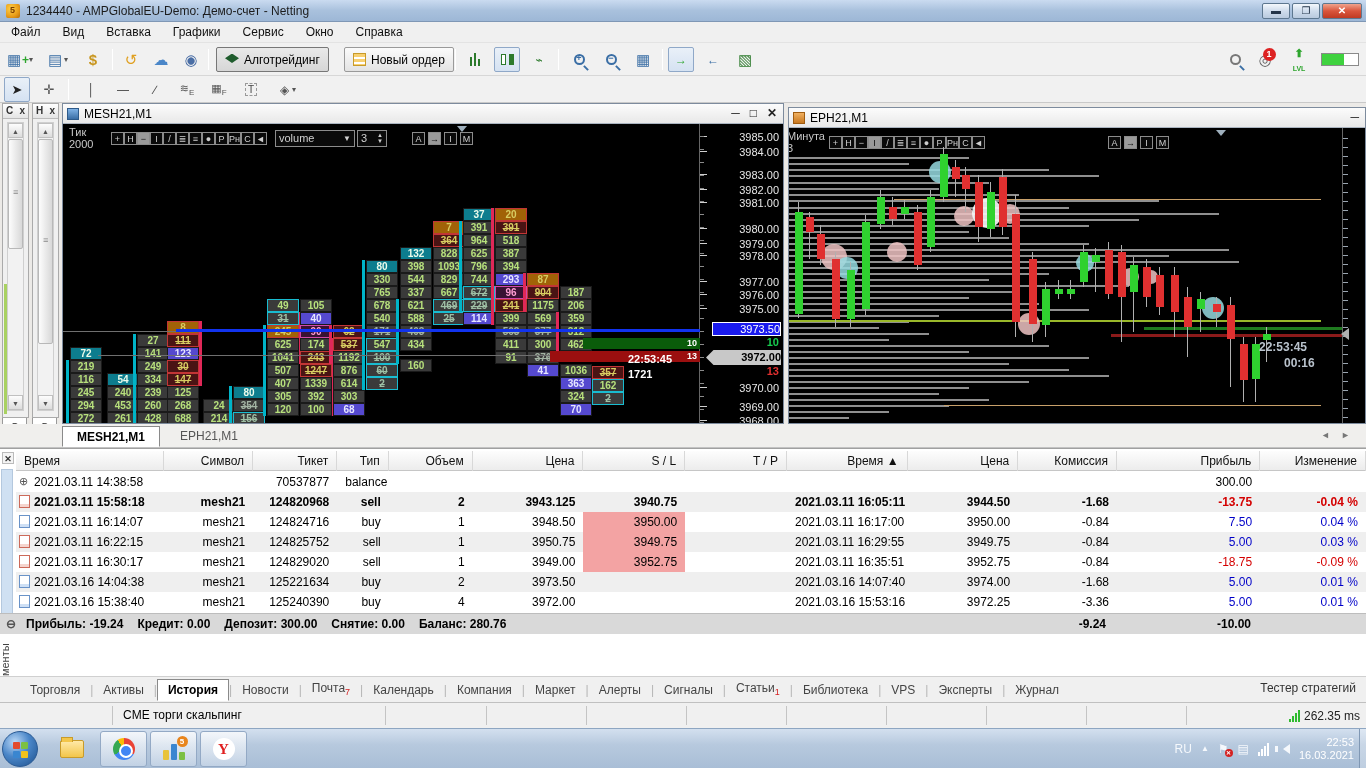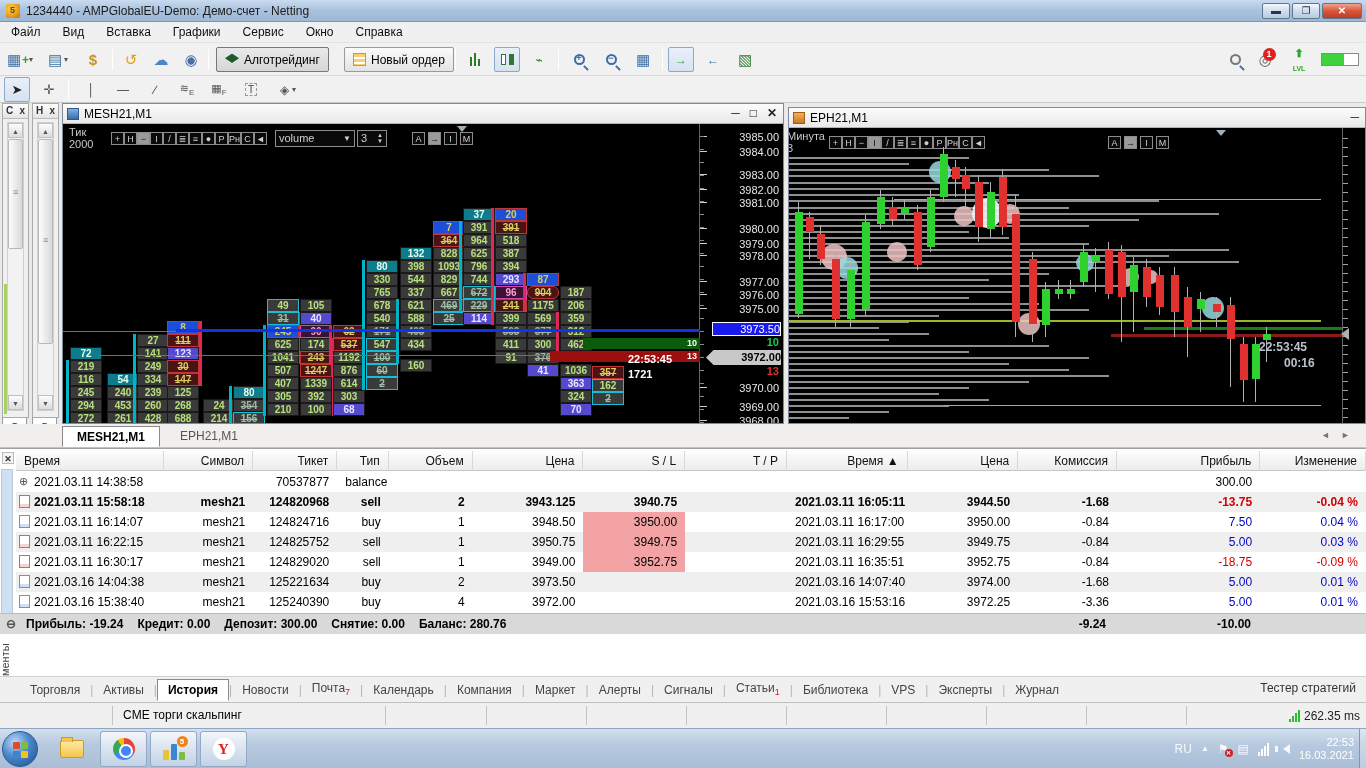--- a/index.html
+++ b/index.html
@@ -73,21 +73,21 @@
   .cbtn{width:13px;height:13px;border:1px solid #8c8c8c;color:#cfcfcf;font:9px "Liberation Sans",sans-serif;
     text-align:center;line-height:12px;margin-right:0;background:#0a0a0a;flex:none;}
   .cbtn.sel{background:#9a9a9a;color:#111;}
   .cdrop{height:17px;border:1px solid #8c8c8c;background:#0a0a0a;color:#d0d0d0;font-size:11px;
     display:flex;align-items:center;padding:0 3px;justify-content:space-between;}
   .fp-cell{position:absolute;width:32px;height:13px;line-height:12px;text-align:center;
     font:bold 10px "Liberation Sans",sans-serif;color:#b7e07c;background:#3a3a3a;border:1px solid #1a1a1a;}
   .fp-cell.teal{background:#0d7d8e;color:#ecfcec;}
   .fp-cell.tbox{border-color:#19bcd0;}
   .fp-cell.tstrike{border-color:#19bcd0;color:#9fc0a5;text-decoration:line-through;}
-  .fp-cell.rbox{background:#1d4ed8;border-color:#c23535;color:#d8cd62;}
+  .fp-cell.rbox{background:#a16207;border-color:#c23535;color:#d8cd62;}
   .fp-cell.rstrike{background:#4a1414;border-color:#c23535;color:#d8cd62;text-decoration:line-through;}
   .fp-cell.purple{background:#5549cf;color:#e6e6ff;}
   .fp-cell.mag2{background:#3a1233;border-color:#d148a8;color:#ff9fd4;}
   .fp-cell.strike{color:#a4b4a4;text-decoration:line-through;}
   .fp-bar{position:absolute;width:3px;}
   .scale{position:absolute;right:0;top:0;bottom:0;background:#000;border-left:1px solid #666;}
   .ptick{position:absolute;left:0;width:7px;height:1px;background:#cfcfcf;}
   .plabel{position:absolute;right:4px;font-size:11px;color:#e6e6e6;white-space:nowrap;}
   .marker{position:absolute;width:0;height:0;border-left:5px solid transparent;border-right:5px solid transparent;
     border-top:6px solid #9fb0bd;}
@@ -410,21 +410,21 @@
             <div class="fp-cell tstrike" style="left: 170px; top: 288px;">156</div>
             <div class="fp-bar" style="left: 166px; top: 262px; height: 39px; background: rgb(0, 180, 200);"></div>
             <div class="fp-cell tbox" style="left: 204px; top: 175px;">49</div>
             <div class="fp-cell tstrike" style="left: 204px; top: 188px;">31</div>
             <div class="fp-cell rbox" style="left: 204px; top: 201px;">245</div>
             <div class="fp-cell " style="left: 204px; top: 214px;">625</div>
             <div class="fp-cell " style="left: 204px; top: 227px;">1041</div>
             <div class="fp-cell " style="left: 204px; top: 240px;">507</div>
             <div class="fp-cell " style="left: 204px; top: 253px;">407</div>
             <div class="fp-cell " style="left: 204px; top: 266px;">305</div>
-            <div class="fp-cell " style="left: 204px; top: 279px;">210</div>
+            <div class="fp-cell " style="left: 204px; top: 279px;">120</div>
             <div class="fp-bar" style="left: 200px; top: 201px; height: 91px; background: rgb(0, 180, 200);"></div>
             <div class="fp-bar" style="left: 236px; top: 188px; height: 52px; background: rgb(224, 40, 88);"></div>
             <div class="fp-cell " style="left: 237px; top: 175px;">105</div>
             <div class="fp-cell purple" style="left: 237px; top: 188px;">40</div>
             <div class="fp-cell mag2" style="left: 237px; top: 201px;">90</div>
             <div class="fp-cell " style="left: 237px; top: 214px;">174</div>
             <div class="fp-cell rstrike" style="left: 237px; top: 227px;">243</div>
             <div class="fp-cell rstrike" style="left: 237px; top: 240px;">1247</div>
             <div class="fp-cell " style="left: 237px; top: 253px;">1339</div>
             <div class="fp-cell " style="left: 237px; top: 266px;">392</div>
@@ -485,21 +485,21 @@
             <div class="fp-cell " style="left: 432px; top: 136px;">394</div>
             <div class="fp-cell purple" style="left: 432px; top: 149px;">293</div>
             <div class="fp-cell mag2" style="left: 432px; top: 162px;">96</div>
             <div class="fp-cell rstrike" style="left: 432px; top: 175px;">241</div>
             <div class="fp-cell " style="left: 432px; top: 188px;">399</div>
             <div class="fp-cell strike" style="left: 432px; top: 201px;">563</div>
             <div class="fp-cell " style="left: 432px; top: 214px;">411</div>
             <div class="fp-cell " style="left: 432px; top: 227px;">91</div>
             <div class="fp-bar" style="left: 428px; top: 84px; height: 117px; background: rgb(224, 40, 88);"></div>
             <div class="fp-cell rbox" style="left: 464px; top: 149px;">87</div>
-            <div class="fp-cell rstrike" style="left: 464px; top: 162px; border-radius: 6px;">904</div>
+            <div class="fp-cell rstrike" style="left: 464px; top: 162px;">904</div>
             <div class="fp-cell " style="left: 464px; top: 175px;">1175</div>
             <div class="fp-cell " style="left: 464px; top: 188px;">569</div>
             <div class="fp-cell strike" style="left: 464px; top: 201px;">377</div>
             <div class="fp-cell " style="left: 464px; top: 214px;">300</div>
             <div class="fp-cell strike" style="left: 464px; top: 227px;">376</div>
             <div class="fp-cell purple" style="left: 464px; top: 240px;">41</div>
             <div class="fp-bar" style="left: 460px; top: 149px; height: 39px; background: rgb(224, 40, 88);"></div>
             <div class="fp-cell " style="left: 497px; top: 162px;">187</div>
             <div class="fp-cell " style="left: 497px; top: 175px;">206</div>
             <div class="fp-cell " style="left: 497px; top: 188px;">359</div>

